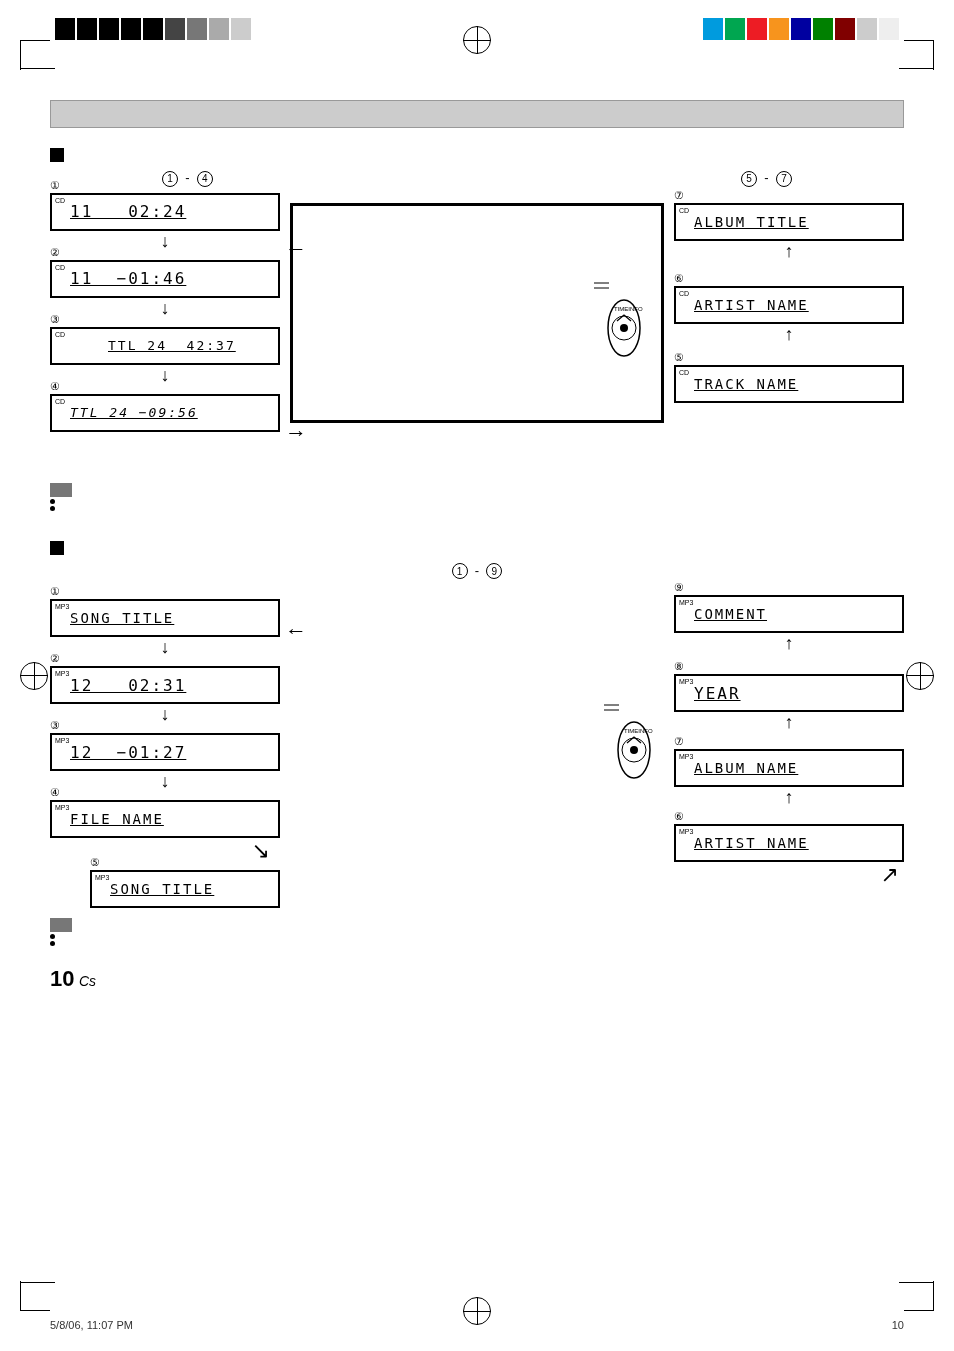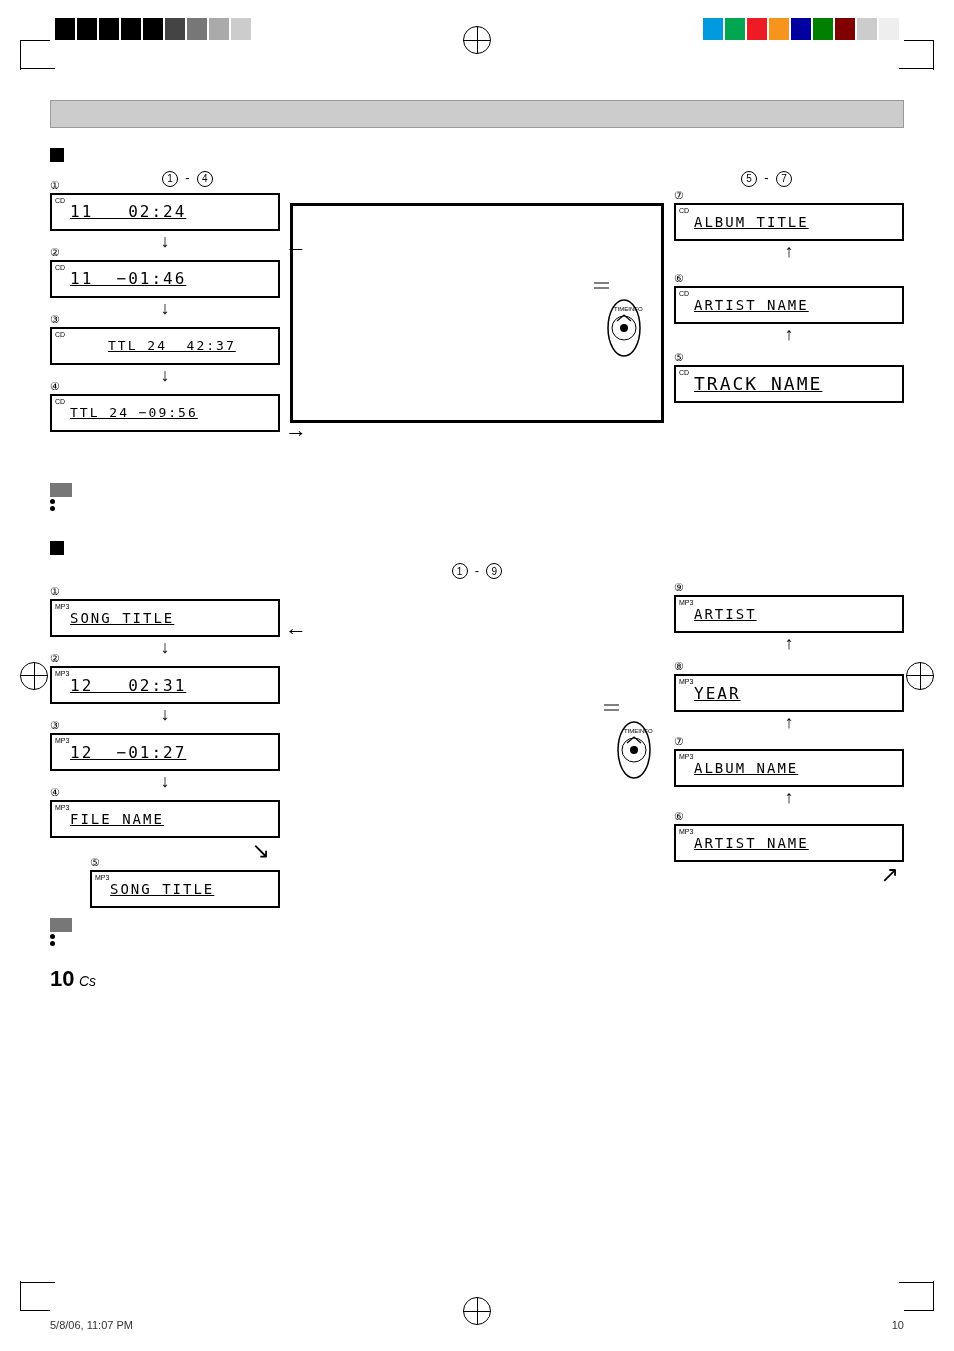--- a/index.html
+++ b/index.html
@@ -339,21 +339,21 @@
             <span class="badge">CD</span>
             <span class="content" style="font-size:13px;margin-left:48px;">TTL 24&nbsp;&nbsp;42:37</span>
           </div>
           <div class="arrow-down">↓</div>
         </div>
 
         <div style="position:relative; margin-top:6px;">
           <div style="font-size:11px; position:absolute; top:-14px; left:0;">④</div>
           <div class="display-box">
             <span class="badge">CD</span>
-            <span class="content" style="font-size:13px;">TTL 24&nbsp;−09:56</span>
+            <span class="content" style="font-size:13px;font-style:italic;">TTL 24&nbsp;−09:56</span>
           </div>
         </div>
       </div>
 
       <div style="flex:1; display:flex; flex-direction:column; align-items:center; justify-content:space-between; height:280px; position:relative;">
 
         <div style="position:absolute; top:10px; left:10px; right:10px; height:220px; border:3px solid #000;"></div>
 
         <div style="position:absolute; bottom:30px; left:5px; font-size:22px;">→</div>
 
@@ -392,21 +392,21 @@
             <span class="badge">CD</span>
             <span class="content" style="font-size:14px;">ARTIST NAME</span>
           </div>
           <div class="arrow-down">↑</div>
         </div>
 
         <div style="position:relative; margin-top:18px;">
           <div style="font-size:11px; position:absolute; top:-14px; left:0;">⑤</div>
           <div class="display-box">
             <span class="badge">CD</span>
-            <span class="content" style="font-size:18px;">TRACK NAME</span>
+            <span class="content" style="font-size:14px;">TRACK NAME</span>
           </div>
         </div>
       </div>
     </div>
 
     
     <div style="margin-top:10px; display:flex; align-items:center; gap:8px;">
       <div class="small-rect"></div>
     </div>
     <div class="bullet-item">
@@ -496,21 +496,21 @@
           </svg>
         </div>
       </div>
 
       <div style="display:flex; flex-direction:column; gap:2px; width:230px; margin-top:10px;">
 
         <div style="position:relative; margin-bottom:4px;">
           <div style="font-size:11px; position:absolute; top:-14px; left:0;">⑨</div>
           <div class="display-box">
             <span class="badge">MP3</span>
-            <span class="content" style="font-size:14px;">ARTIST</span>
+            <span class="content" style="font-size:14px;">COMMENT</span>
           </div>
           <div class="arrow-down">↑</div>
         </div>
 
         <div style="position:relative; margin-top:14px;">
           <div style="font-size:11px; position:absolute; top:-14px; left:0;">⑧</div>
           <div class="display-box">
             <span class="badge">MP3</span>
             <span class="content" style="font-size:16px;">YEAR</span>
           </div>

